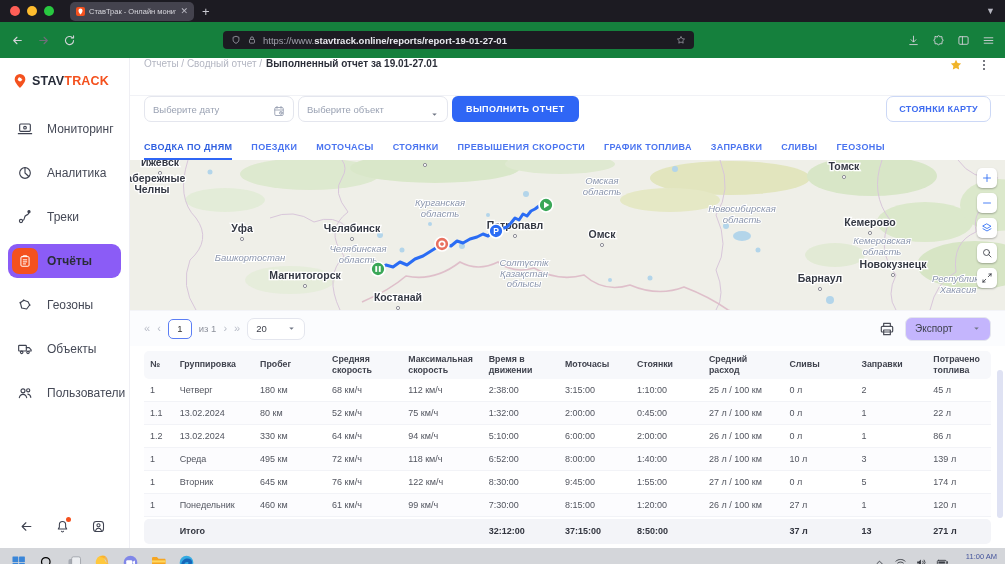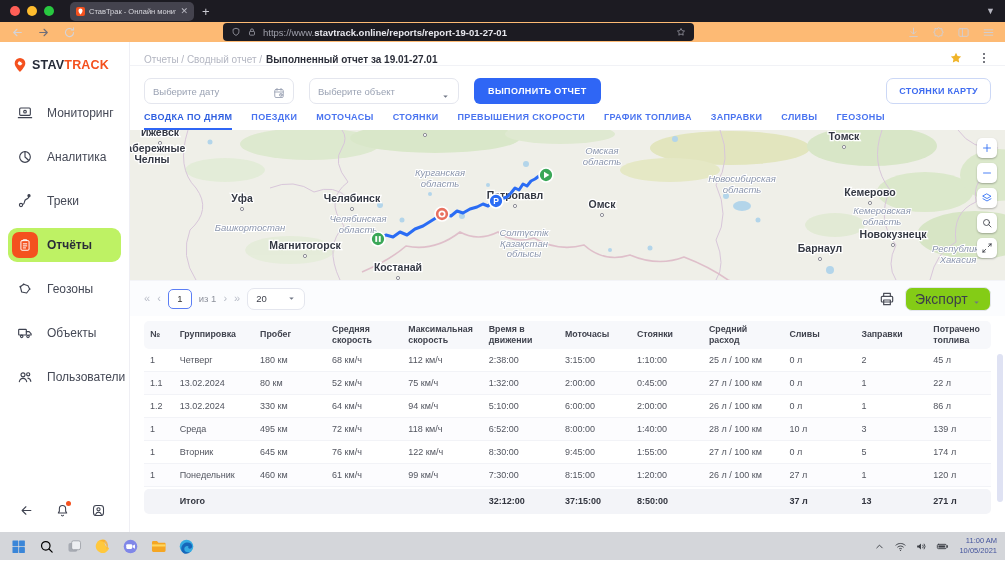--- a/index.html
+++ b/index.html
@@ -12,21 +12,21 @@
 .lights{display:flex;gap:7px;align-items:center;}
 .dot{width:10px;height:10px;border-radius:50%;}
 .dot.r{background:#ff5f57}.dot.y{background:#febc2e}.dot.g{background:#28c840}
 .btab{margin-left:16px;width:124px;height:19px;background:#44434e;border-radius:5px;display:flex;align-items:center;padding:0 6px;gap:4px;}
 .btab .fav{width:9px;height:9px;border-radius:2px;background:#f4511e;flex:0 0 auto;display:flex;align-items:center;justify-content:center;}
 .btab .fav svg{width:7px;height:7px;}
 .btab .ttl{flex:1;font-size:7.5px;color:#d8d8de;white-space:nowrap;overflow:hidden;}
 .btab .x{font-size:9px;color:#b9b9c2;line-height:1;}
 .newtab{margin-left:8px;color:#c9c9d1;font-size:13px;line-height:1;}
 .tabschev{margin-left:auto;color:#b6b6c0;font-size:9px;}
-.toolbar{height:20px;background:#fdba74;display:flex;align-items:center;padding:0 10px;color:#d3d3d9;}
+.toolbar{height:36px;background:#15803d;display:flex;align-items:center;padding:0 10px;color:#d3d3d9;}
 .navico{width:14px;height:14px;margin-right:12px;display:flex;align-items:center;justify-content:center;}
 .navico svg{width:13px;height:13px;}
 .navico.dim{color:#6f6e79;}
 .urlbar{height:18px;flex:1;margin-left:135px;margin-right:212px;background:#1c1b22;border-radius:4px;display:flex;align-items:center;padding:0 8px;gap:6px;min-width:0;}
 .urlbar svg{width:10px;height:10px;color:#9d9da8;flex:0 0 auto;}
 .urltext{font-size:9.5px;white-space:nowrap;overflow:hidden;flex:1;}
 .urltext .sch{color:#9fa0ab;}
 .urltext .host{color:#e8e8ee;font-weight:700;}
 .urlstar{margin-left:auto;}
 .rightico{display:flex;gap:11px;align-items:center;}
@@ -38,38 +38,38 @@
 .sidebar{width:130px;background:#fff;display:flex;flex-direction:column;border-right:1px solid #efeff4;}
 .logo{display:flex;align-items:center;gap:4px;padding:14px 8px 6px 12px;}
 .logo svg{width:16px;height:18px;}
 .logo .lt{font-size:12.5px;font-weight:800;letter-spacing:.2px;color:#272c39;}
 .logo .lt b{color:#f4511e;}
 .menu{flex:1;display:flex;flex-direction:column;gap:10px;padding:16px 8px 0;}
 .side-item{display:flex;align-items:center;gap:9px;height:34px;padding:0 4px;border-radius:9px;cursor:pointer;}
 .side-ico{width:26px;height:26px;display:flex;align-items:center;justify-content:center;color:#3e4250;border-radius:7px;flex:0 0 auto;}
 .side-ico svg{width:16px;height:16px;}
 .side-label{font-size:12px;font-weight:500;color:#454956;white-space:nowrap;}
-.side-item.active{background:#bef264;}
+.side-item.active{background:#8b5cf6;}
 .side-item.active .side-ico{background:#f4511e;color:#fff;}
 .side-item.active .side-ico svg{width:14px;height:14px;}
 .side-item.active .side-label{color:#2a2d38;font-weight:700;}
 .side-footer{display:flex;align-items:center;gap:20px;padding:0 0 14px 18px;color:#3e4250;}
 .sf-ico{position:relative;width:16px;height:16px;display:flex;align-items:center;justify-content:center;}
 .sf-ico svg{width:15px;height:15px;}
 .sf-ico .reddot{position:absolute;top:-1px;right:-1px;width:5px;height:5px;background:#f4511e;border-radius:50%;}
 
 .main{flex:1;display:flex;flex-direction:column;background:#fff;min-width:0;}
-.crumbrow{height:24px;display:flex;align-items:flex-end;padding:0 14px;gap:4px;border-bottom:1px solid #f1f2f6;}
+.crumbrow{height:38px;display:flex;align-items:flex-start;padding:0 14px;gap:4px;border-bottom:1px solid #f1f2f6;}
 .crumb-trail{font-size:10px;color:#b3b6c2;}
 .crumb-cur{font-size:10px;color:#2c2f3a;font-weight:700;}
 .crumbrow .star{margin-left:auto;width:14px;height:14px;color:#f0b429;}
 .crumbrow .kebab{width:14px;height:14px;color:#4a4d57;margin-left:10px;}
 .crumbrow svg{width:100%;height:100%;}
 
-.controlsrow{height:38px;display:flex;align-items:flex-end;padding:0 14px;gap:15px;}
+.controlsrow{height:38px;display:flex;align-items:flex-start;padding:0 14px;gap:4px;}
 .inputbox{width:150px;height:26px;border:1px solid #e4e6ee;border-radius:7px;display:flex;align-items:center;padding:0 8px;background:#fff;gap:4px;}
 .inputbox input{border:0;outline:0;flex:1;min-width:0;font-size:9.5px;color:#333;background:transparent;font-family:inherit;}
 .inputbox input::placeholder{color:#9aa2b3;}
 .inputbox .ibico{width:12px;height:12px;color:#9aa2b3;flex:0 0 auto;}
 .inputbox .ibico svg{width:100%;height:100%;}
 .inputbox .selval{flex:1;font-size:9.5px;color:#9aa2b3;}
 .inputbox .chev{width:9px;height:9px;color:#6f7584;}
 .btn-primary{height:26px;background:#2f66f5;color:#fff;border:0;border-radius:6px;font-size:9px;font-weight:700;letter-spacing:.4px;padding:0 14px;font-family:inherit;cursor:pointer;}
 .btn-outline{margin-left:auto;height:26px;background:#fff;color:#3f6cf0;border:1px solid #ccd8f6;border-radius:7px;font-size:9px;font-weight:700;letter-spacing:.3px;padding:0 12px;font-family:inherit;cursor:pointer;}
 
@@ -91,21 +91,21 @@
 
 .pagrow{height:36px;display:flex;align-items:center;padding:0 14px;gap:7px;background:#fbfcfe;border-top:1px solid #f3f4f8;}
 .pg-arrow{color:#b9bdc8;font-size:11px;line-height:1;cursor:pointer;}
 .pg-box{width:24px;height:20px;border:1px solid #5b7ef5;border-radius:5px;display:flex;align-items:center;justify-content:center;font-size:9.5px;color:#333;background:#fff;}
 .pg-of{font-size:9.5px;color:#8d919c;}
 .sizesel{width:58px;height:22px;border:1px solid #e4e6ee;border-radius:7px;display:flex;align-items:center;justify-content:space-between;padding:0 8px;font-size:9.5px;color:#3c3f4a;background:#fff;cursor:pointer;}
 .sizesel .chev,.exportsel .chev{width:9px;height:9px;color:#6f7584;}
 .pag-right{margin-left:auto;display:flex;align-items:center;gap:10px;}
 .printbtn{width:16px;height:16px;color:#4a4d57;cursor:pointer;}
 .printbtn svg{width:100%;height:100%;}
-.exportsel{width:86px;height:24px;border:1px solid #e4e6ee;border-radius:7px;display:flex;align-items:center;justify-content:space-between;padding:0 9px;font-size:14px;color:#3c3f4a;background:#84cc16;cursor:pointer;}
+.exportsel{width:86px;height:24px;border:1px solid #e4e6ee;border-radius:7px;display:flex;align-items:center;justify-content:space-between;padding:0 9px;font-size:10px;color:#3c3f4a;background:#c4b5fd;cursor:pointer;}
 
 .tablewrap{flex:1;padding:5px 14px 0;--cols:3.5% 9.5% 8.5% 9% 9.5% 9% 8.5% 8.5% 9.5% 8.5% 8.5% 1fr;}
 .thead{display:grid;grid-template-columns:var(--cols);background:#f7f8fb;border-radius:5px;min-height:27px;align-items:center;}
 .th{font-size:8.8px;font-weight:700;color:#40434e;padding:3px 6px;line-height:1.25;}
 .trow{display:grid;grid-template-columns:var(--cols);min-height:23px;align-items:center;border-bottom:1px solid #f2f3f7;}
 .trow:nth-child(even){background:#fcfcfe;}
 .td{font-size:9px;color:#52555f;padding:0 6px;white-space:nowrap;}
 .totalrow{display:grid;grid-template-columns:var(--cols);min-height:25px;align-items:center;background:#f3f4f8;border-radius:5px;margin-top:2px;}
 .totalrow .td{font-weight:700;color:#32353f;}
 .scrollthumb{position:absolute;right:2px;top:312px;width:6px;height:148px;background:#dfe2f3;border-radius:3px;z-index:9;cursor:pointer;}

